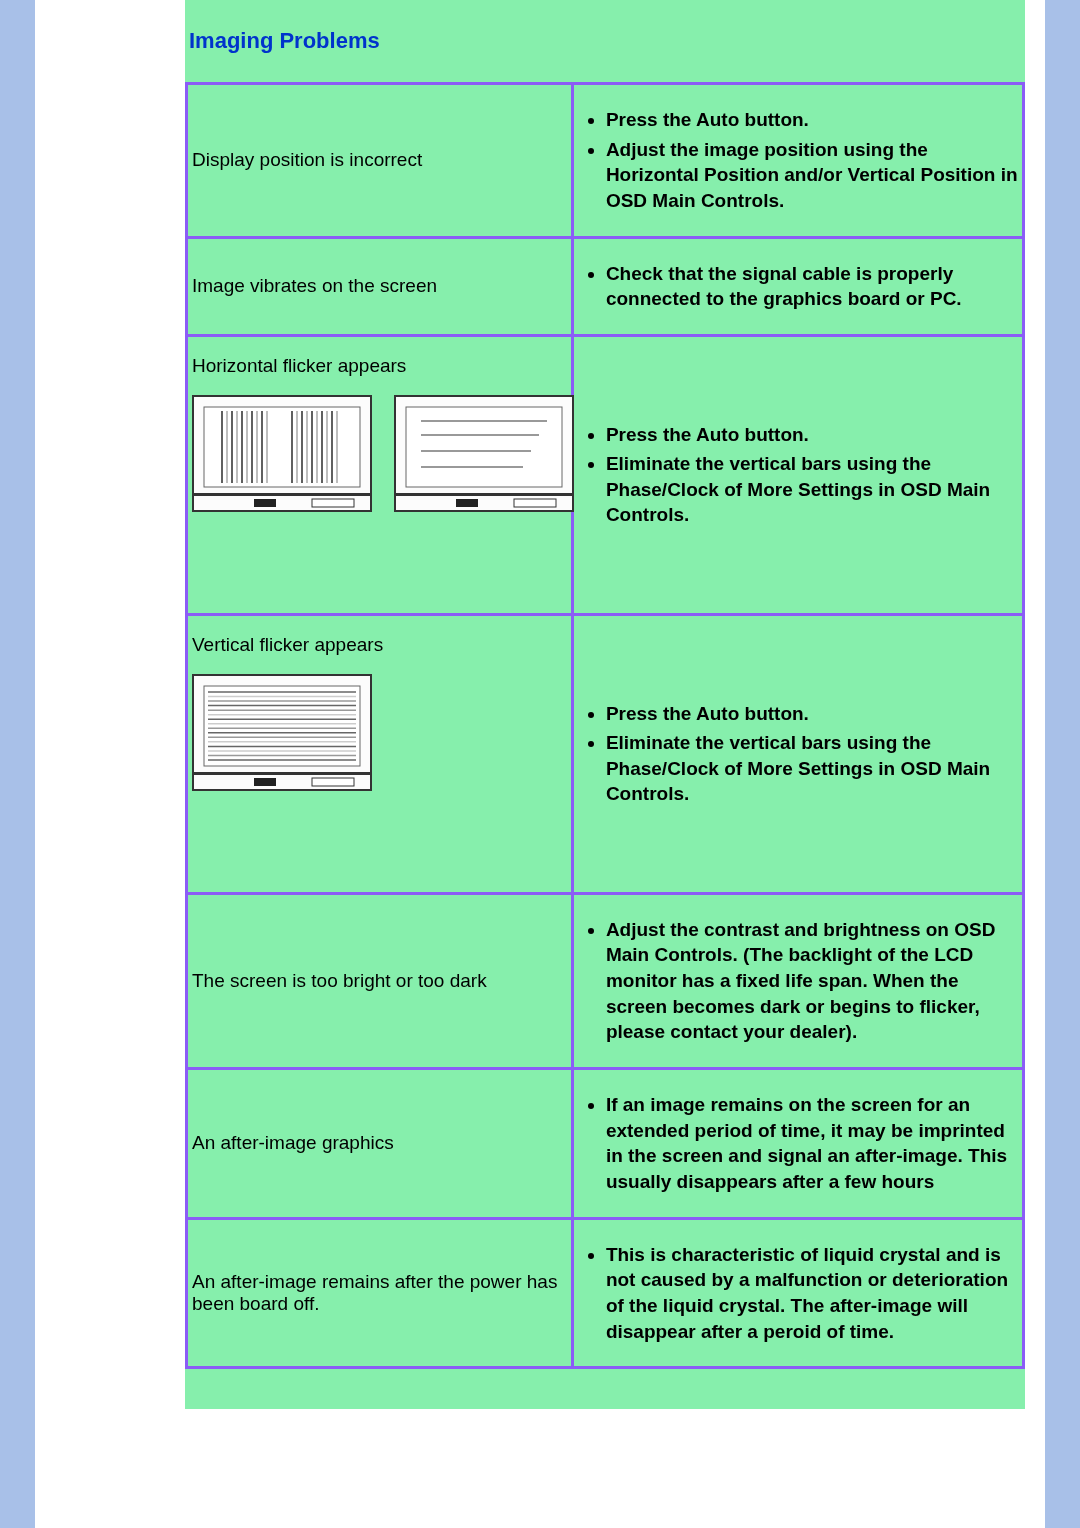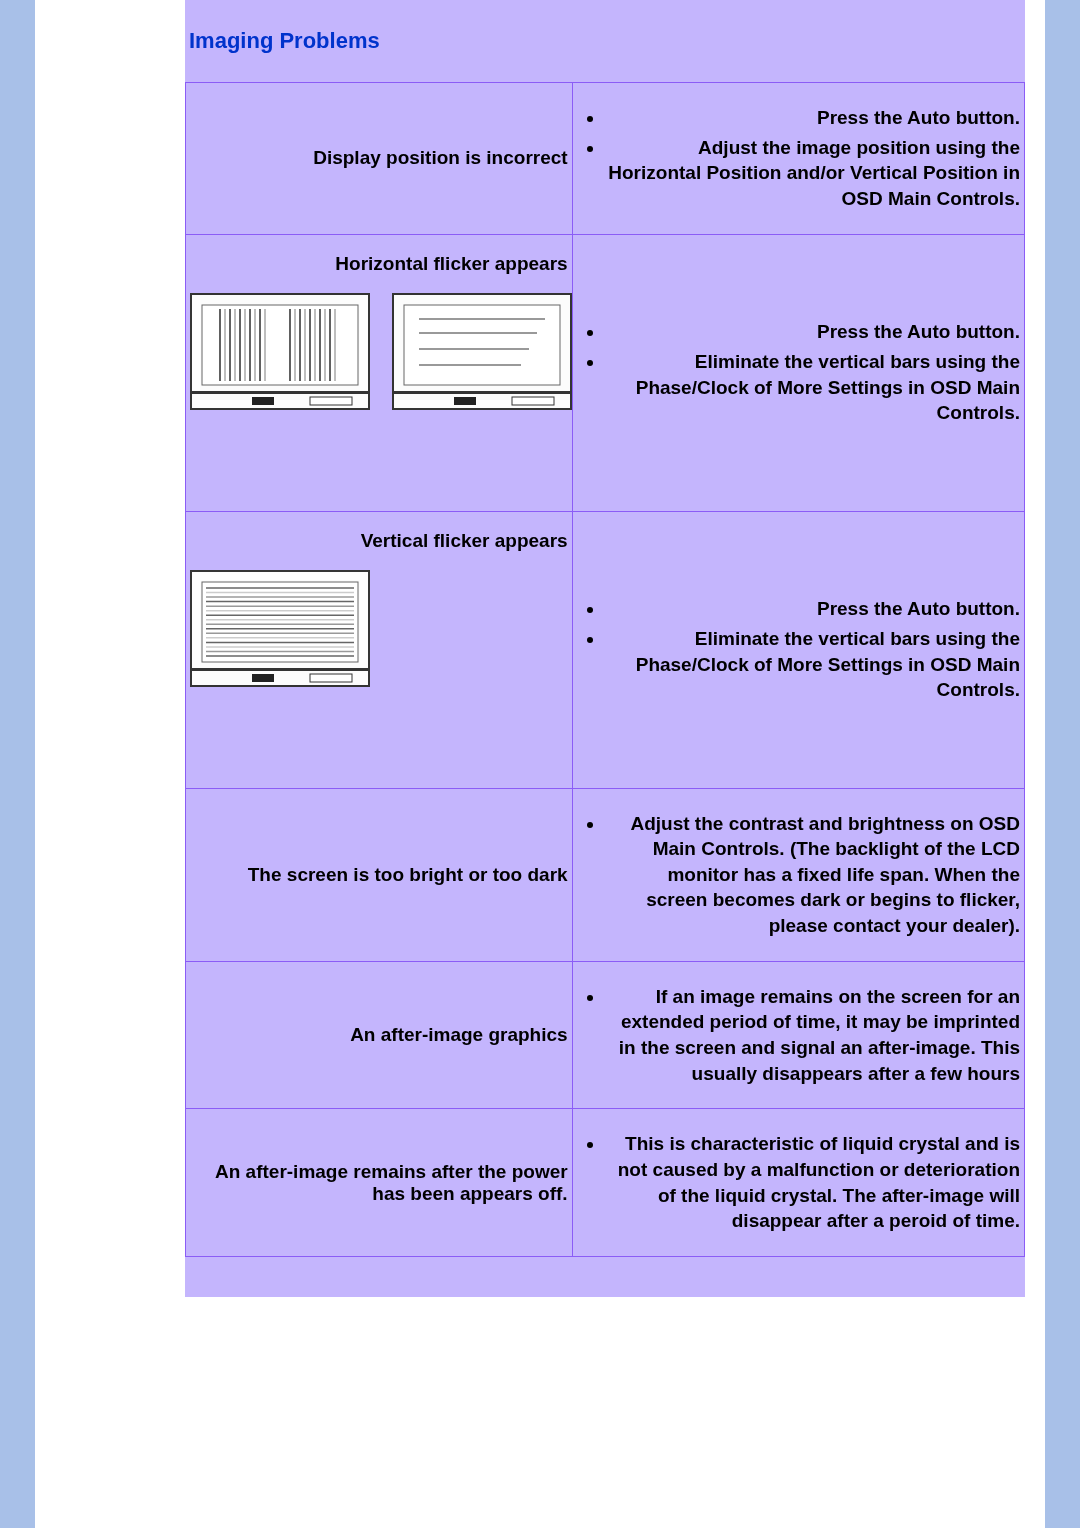--- a/index.html
+++ b/index.html
@@ -19,46 +19,45 @@
   }
   .content-panel {
     background: #ffffff;
     border-left: 3px solid #a8c0e8;
     border-right: 3px solid #a8c0e8;
     min-height: 1528px;
     box-sizing: border-box;
     padding: 0;
   }
   .inner {
-    background: #c4b5fd;
+    background: #86efac;
     margin-left: 150px;
     margin-right: 20px;
     padding-top: 28px;
     padding-bottom: 40px;
   }
   .section-heading {
     color: #0033cc;
     font-weight: bold;
     font-size: 22px;
     margin: 0 0 28px 4px;
   }
   table.troubleshoot {
     width: 100%;
     border-collapse: collapse;
     table-layout: fixed;
   }
   table.troubleshoot td {
-    border: 1px solid #8b5cf6;
+    border: 3px solid #8b5cf6;
     vertical-align: middle;
     padding: 18px 4px;
-    text-align: right;
   }
   table.troubleshoot td.problem-cell {
     width: 46%;
-    font-weight: bold;
+    font-weight: normal;
     vertical-align: top;
   }
   table.troubleshoot td.problem-cell.vcenter {
     vertical-align: middle;
   }
   table.troubleshoot td.solution-cell {
     width: 54%;
     font-weight: bold;
   }
   ul.sol-list {
@@ -94,20 +93,30 @@
       <table class="troubleshoot">
         <tbody>
             <tr>
               <td class="problem-cell vcenter">
                 <div>Display position is incorrect</div>
               </td>
               <td class="solution-cell">
                 <ul class="sol-list">
                   <li>Press the Auto button.</li>
                   <li>Adjust the image position using the Horizontal Position and/or Vertical Position in OSD Main Controls.</li>
+                </ul>
+              </td>
+            </tr>
+            <tr>
+              <td class="problem-cell vcenter">
+                <div>Image vibrates on the screen</div>
+              </td>
+              <td class="solution-cell">
+                <ul class="sol-list">
+                  <li>Check that the signal cable is properly connected to the graphics board or PC.</li>
                 </ul>
               </td>
             </tr>
             <tr>
               <td class="problem-cell">
                 <div>Horizontal flicker appears</div>
                 <div>
                   <div class="illustrations">
       <div class="monitor">
                       <svg viewBox="0 0 180 120" width="180" height="120">
@@ -218,21 +227,21 @@
                 <div>An after-image graphics</div>
               </td>
               <td class="solution-cell">
                 <ul class="sol-list">
                   <li>If an image remains on the screen for an extended period of time, it may be imprinted in the screen and signal an after-image. This usually disappears after a few hours</li>
                 </ul>
               </td>
             </tr>
             <tr>
               <td class="problem-cell vcenter">
-                <div>An after-image remains after the power has been appears off.</div>
+                <div>An after-image remains after the power has been board off.</div>
               </td>
               <td class="solution-cell">
                 <ul class="sol-list">
                   <li>This is characteristic of liquid crystal and is not caused by a malfunction or deterioration of the liquid crystal. The after-image will disappear after a peroid of time.</li>
                 </ul>
               </td>
             </tr>
           </tbody>
       </table>
     </div>

